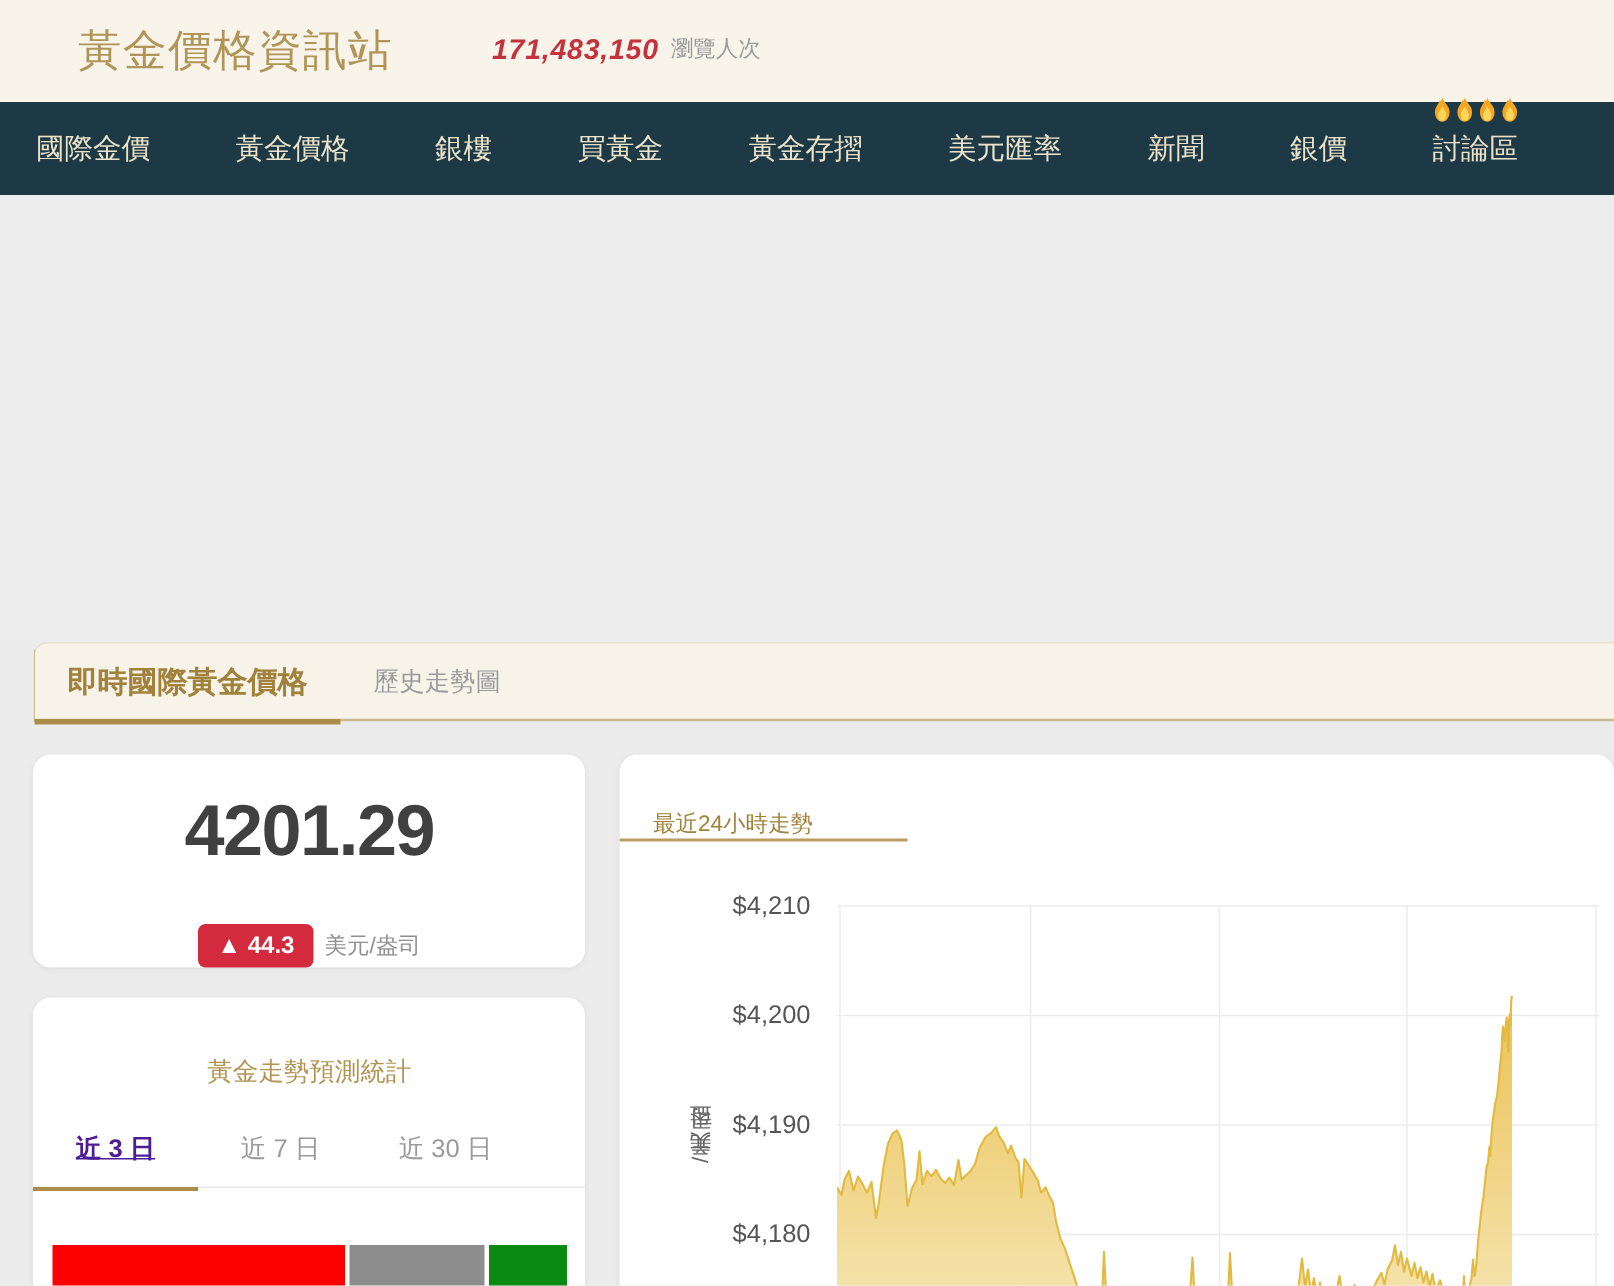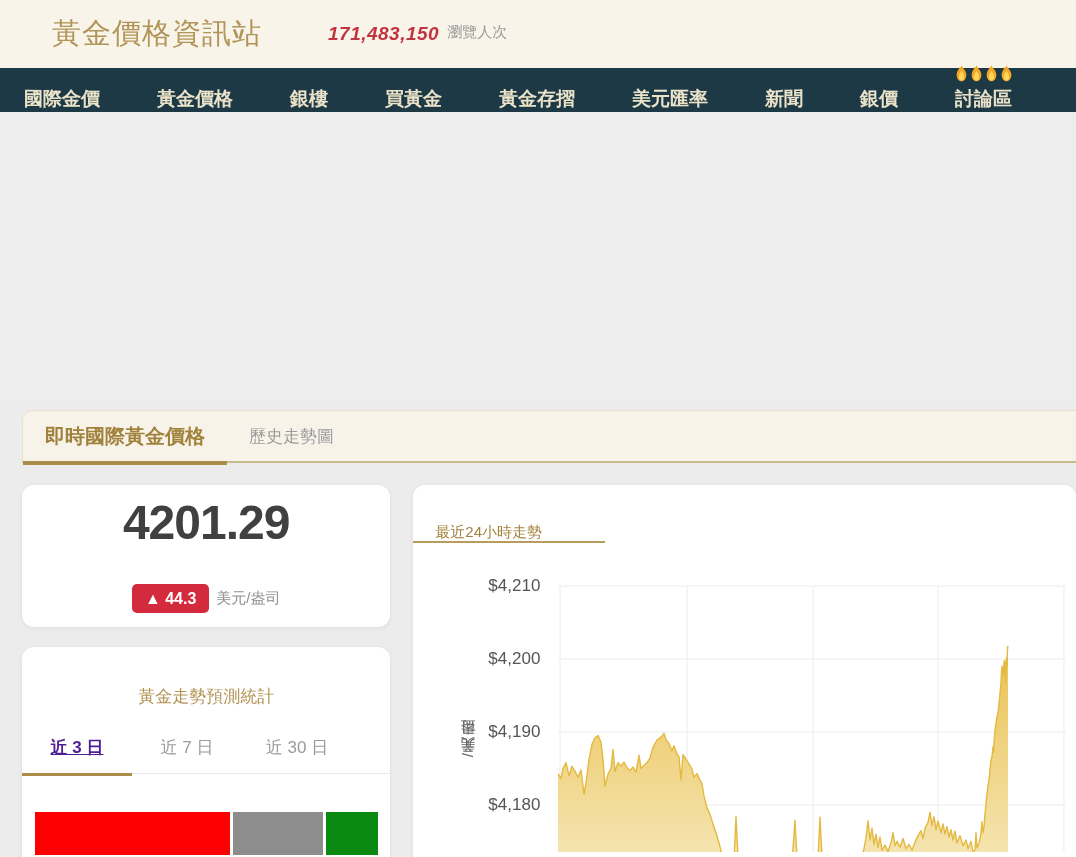--- a/index.html
+++ b/index.html
@@ -7,38 +7,38 @@
     width:1076px;height:857px;overflow:hidden;position:relative;
     background:#ececec;font-family:"Liberation Sans","DejaVu Sans",sans-serif;
   }
   
   .site-header{height:68px;background:#f8f4e9;display:flex;align-items:center;padding:0 24px;box-sizing:border-box;}
   .site-title{font-size:29px;color:#b19558;letter-spacing:1px;margin-left:28px;}
   .view-stats{margin-left:66px;display:flex;align-items:flex-start;gap:8px;}
   .view-count{color:#c2333f;font-style:italic;font-weight:bold;font-size:19px;letter-spacing:.5px;}
   .view-label{color:#9a9a9a;font-size:15px;}
   
-  .main-nav{height:44px;background:#1e3946;display:flex;align-items:flex-end;padding-left:24px;gap:57px;position:relative;z-index:2;font-weight:bold;}
+  .main-nav{height:62px;background:#1e3946;display:flex;align-items:center;padding-left:24px;gap:57px;position:relative;z-index:2;}
   .nav-item{color:#eae3c9;font-size:19px;white-space:nowrap;position:relative;cursor:pointer;}
   .flames{position:absolute;top:-24px;left:50%;transform:translateX(-50%);display:flex;gap:2px;}
   .flame{width:13px;height:22px;display:block;}
   
   .ad-space{height:293px;background:#ededed;}
   
   .tabbar-wrap{padding-left:22px;margin-top:5px;}
   .tabbar{width:1100px;height:53px;background:#f7f3e9;border:1px solid #e8e1cd;border-bottom:2px solid #cabb8f;
           border-radius:10px 10px 0 0;display:flex;box-sizing:border-box;align-items:stretch;}
   .tab{display:flex;align-items:center;padding:0 22px;font-size:17px;color:#9b9b9b;cursor:pointer;}
   .tab.active{color:#a1823c;font-weight:bold;font-size:20px;box-shadow:0 4px 0 #ab8d4a;}
   
   .layout{display:flex;padding:22px 0 0 22px;gap:23px;align-items:flex-start;}
   .card{background:#fff;border-radius:12px;box-shadow:0 1px 4px rgba(0,0,0,.07);}
   .left-col{width:378px;display:flex;flex-direction:column;gap:20px;}
   
-  .price-card{height:142px;display:flex;flex-direction:column;align-items:center;justify-content:center;gap:16px;}
+  .price-card{height:142px;display:flex;flex-direction:column;align-items:center;justify-content:flex-end;gap:16px;}
   .price-value{font-size:48px;font-weight:600;color:#404040;line-height:1;letter-spacing:-1px;}
   .price-row{display:flex;align-items:center;gap:7px;margin-top:21px;}
   .change-badge{background:#d42a3d;color:#fff;font-weight:bold;font-size:16px;padding:5px 13px;border-radius:5px;line-height:1.2;}
   .price-unit{color:#8f8f8f;font-size:15px;}
   
   .pred-card{height:240px;position:relative;overflow:hidden;}
   .pred-title{text-align:center;padding-top:18px;font-size:17px;color:#b29352;line-height:20px;margin-top:22px;}
   .pred-tabs{display:flex;margin-top:14px;border-bottom:1px solid #e9e9e9;height:53px;box-sizing:border-box;}
   .pred-tab{width:110px;display:flex;align-items:center;justify-content:center;font-size:17px;color:#9a9a9a;cursor:pointer;height:100%;}
   .pred-tab.active{color:#4c1d95;font-weight:bold;box-shadow:0 3px 0 #ab8d4a;text-decoration:underline;}

